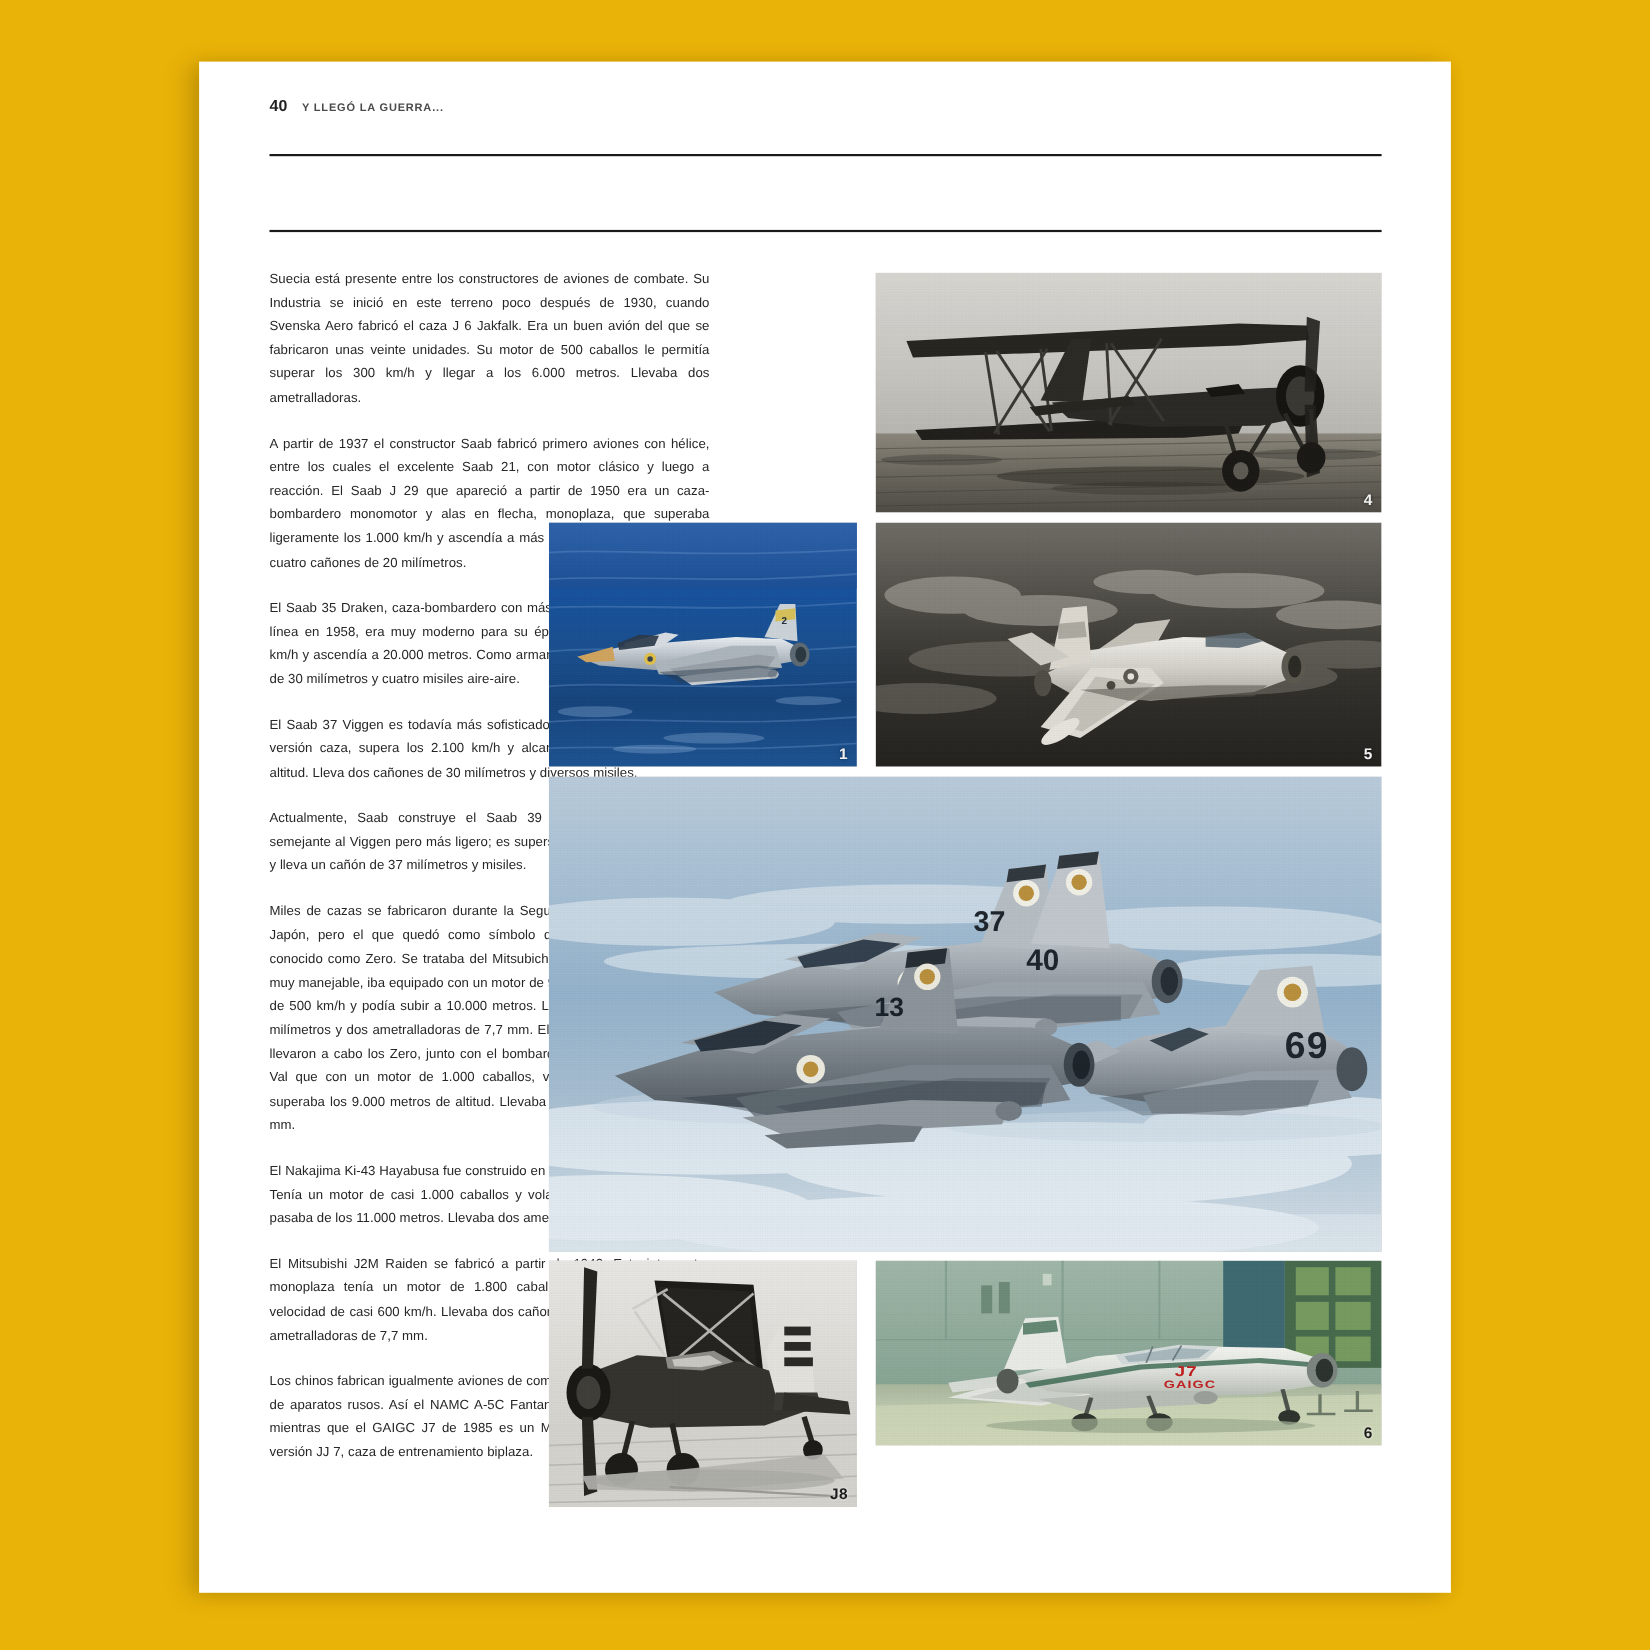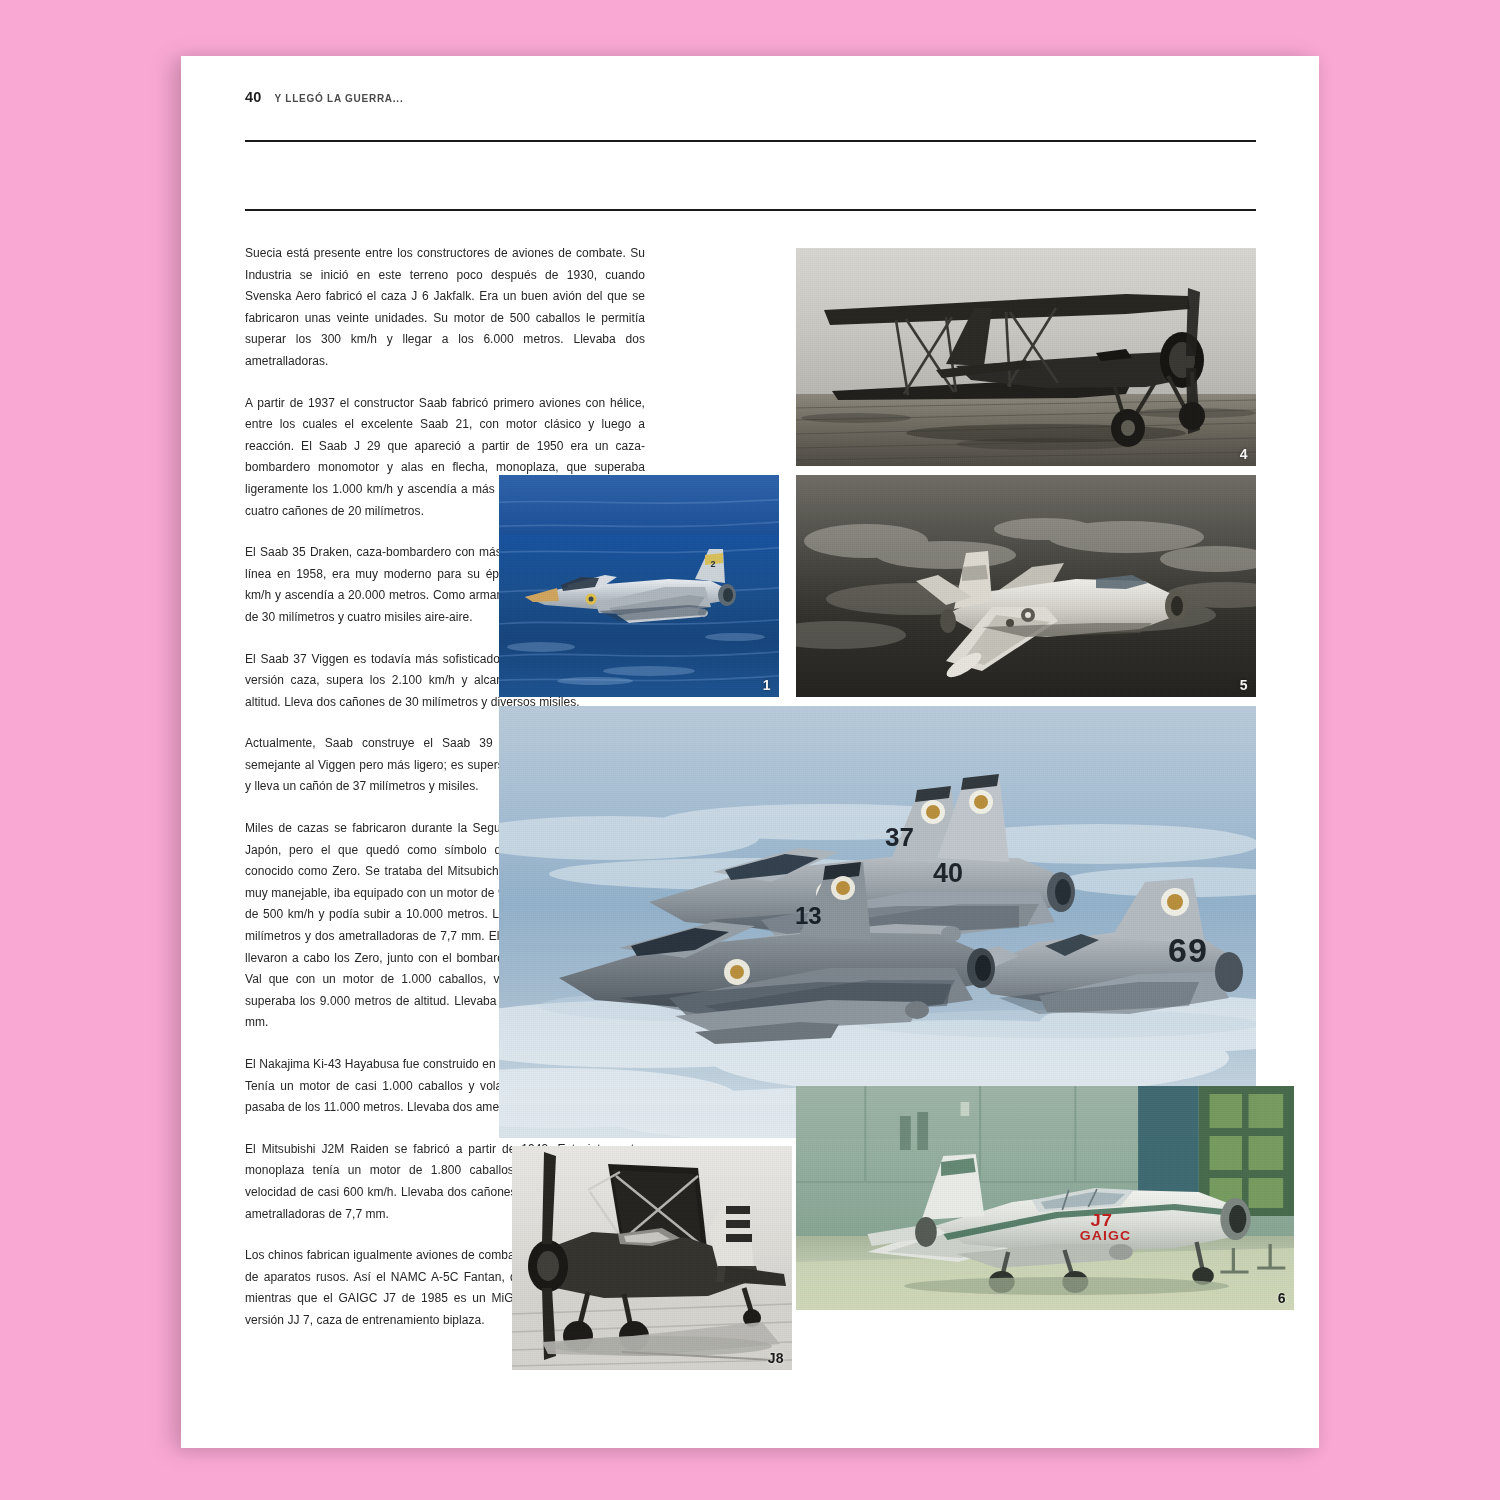--- a/index.html
+++ b/index.html
@@ -10,21 +10,21 @@
     width: 1500px;
     height: 1500px;
     overflow: hidden;
     font-family: "Liberation Sans", "DejaVu Sans", sans-serif;
   }
 
   #canvas {
     position: relative;
     width: 1500px;
     height: 1500px;
-    background: #f9a8d4;
+    background: #eab308;
   }
 
   
   #page {
     position: absolute;
     left: 181px;
     top: 56px;
     width: 1138px;
     height: 1392px;
     background: #ffffff;
@@ -114,22 +114,22 @@
     text-shadow: 0 0 3px rgba(0,0,0,0.55);
   }
   .num.light { color: #f2f2f2; }
   .num.dark  { color: #1c1c1c; text-shadow: 0 0 3px rgba(255,255,255,0.75); }
 
   
   #fig-4 { left: 615px; top: 192px;  width: 460px; height: 218px; }
   #fig-1 { left: 318px; top: 419px;  width: 280px; height: 222px; }
   #fig-5 { left: 615px; top: 419px;  width: 460px; height: 222px; }
   #fig-2 { left: 318px; top: 650px;  width: 757px; height: 432px; }
-  #fig-3 { left: 318px; top: 1090px; width: 280px; height: 224px; margin-left: 13px; }
-  #fig-6 { left: 615px; top: 1030px; width: 460px; height: 224px; padding-left: 38px; }
+  #fig-3 { left: 318px; top: 1090px; width: 280px; height: 224px; }
+  #fig-6 { left: 615px; top: 1090px; width: 460px; height: 168px; }
 
   
   .fill { position: absolute; inset: 0; width: 100%; height: 100%; display: block; }
 
   
   .grain {
     position: absolute; inset: 0; z-index: 30; pointer-events: none;
     opacity: .30;
     background-image:
       repeating-linear-gradient(0deg, rgba(0,0,0,.05) 0 1px, rgba(255,255,255,.03) 1px 2px),

